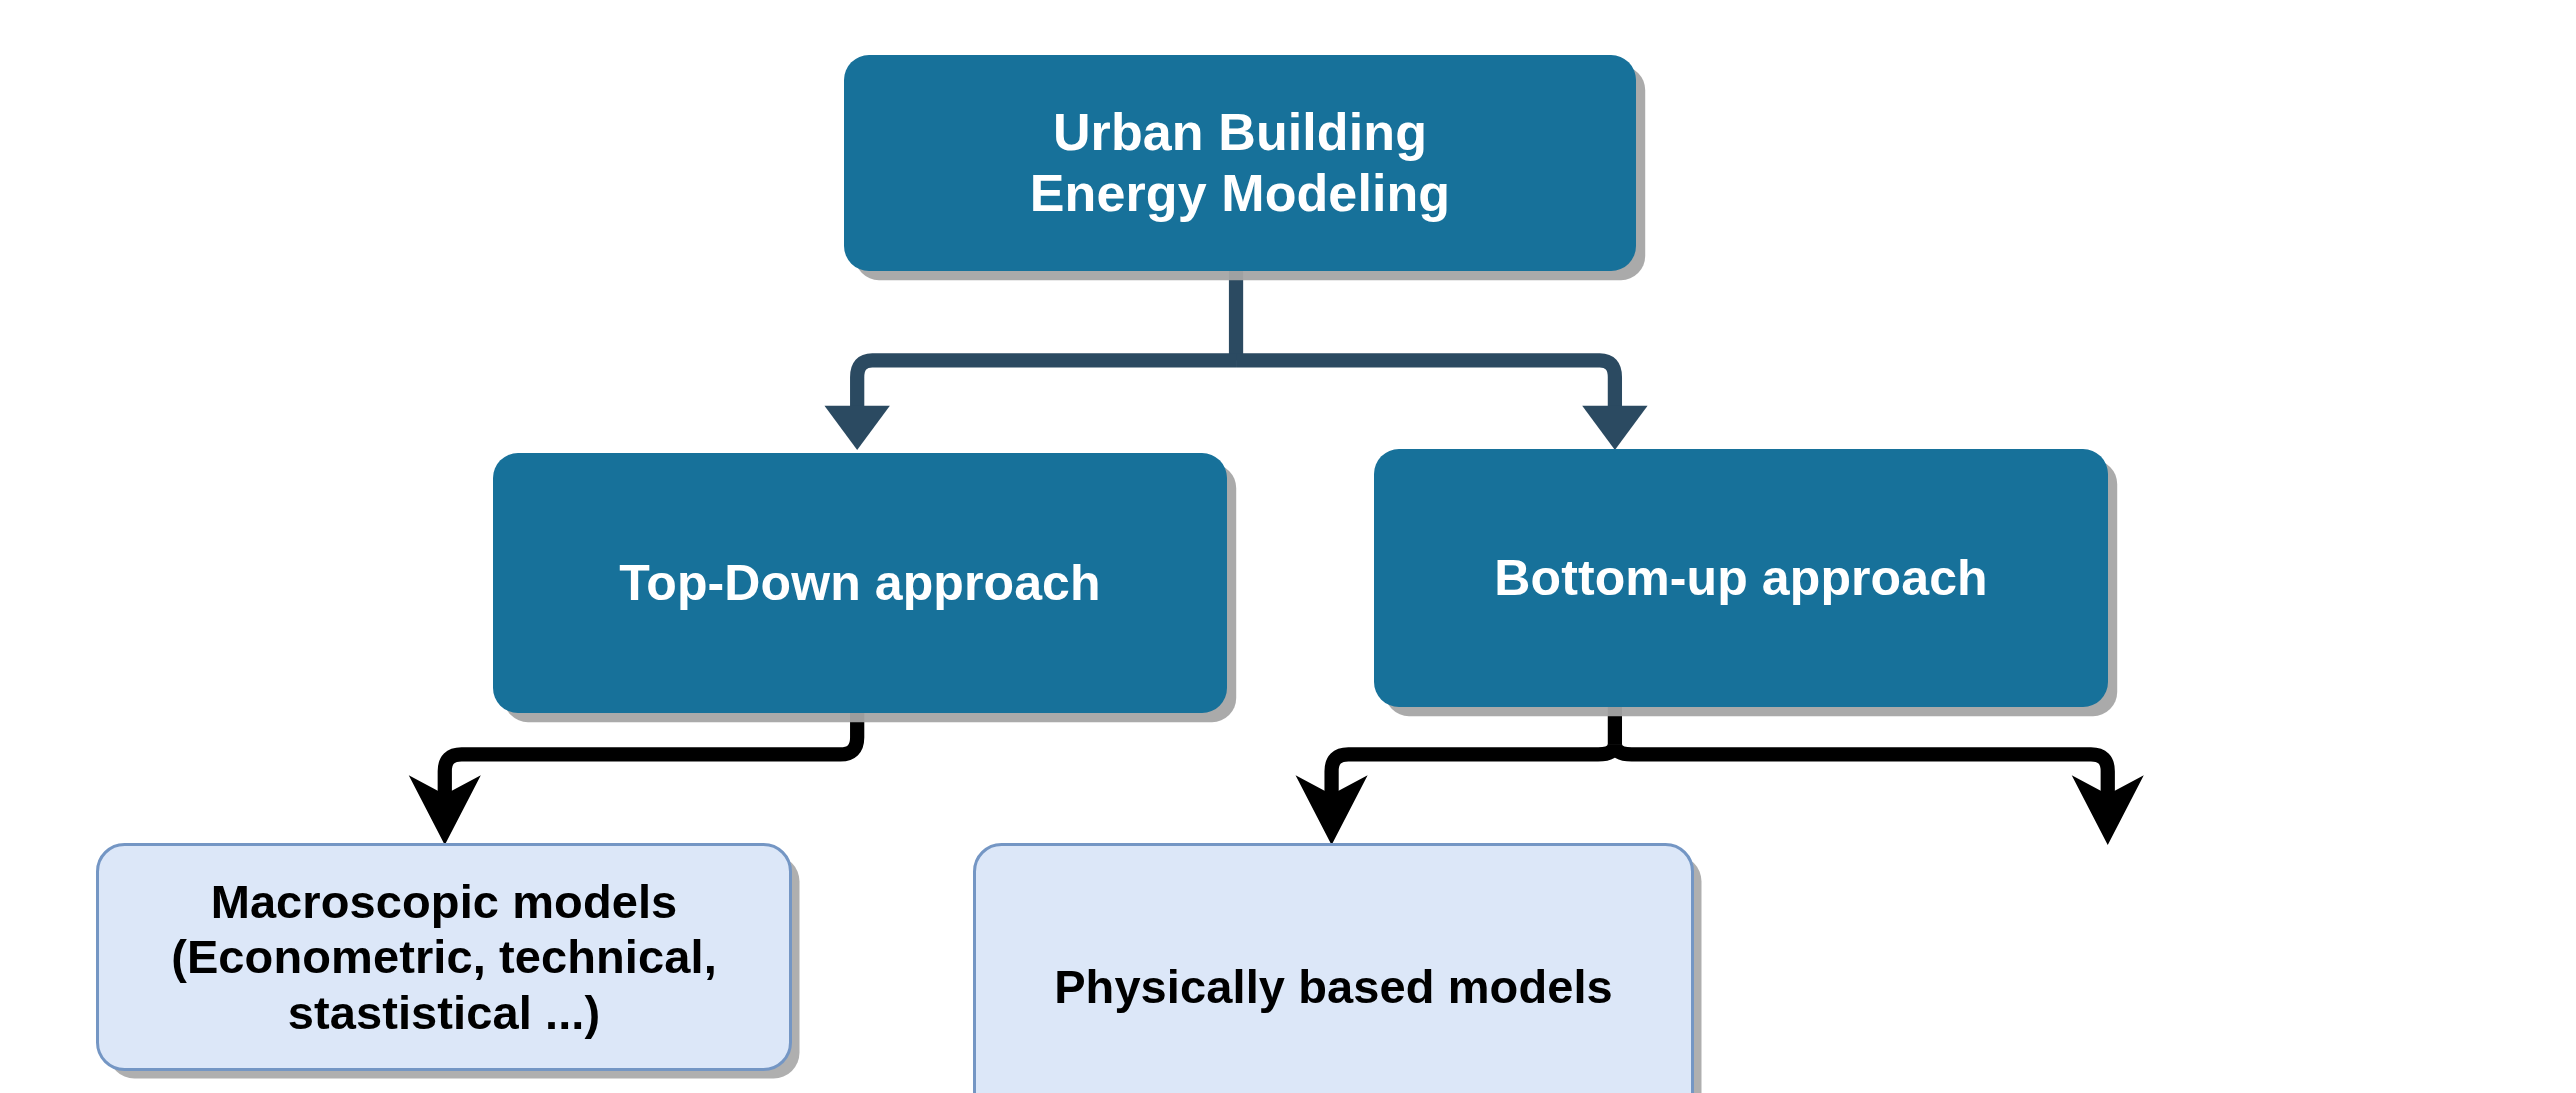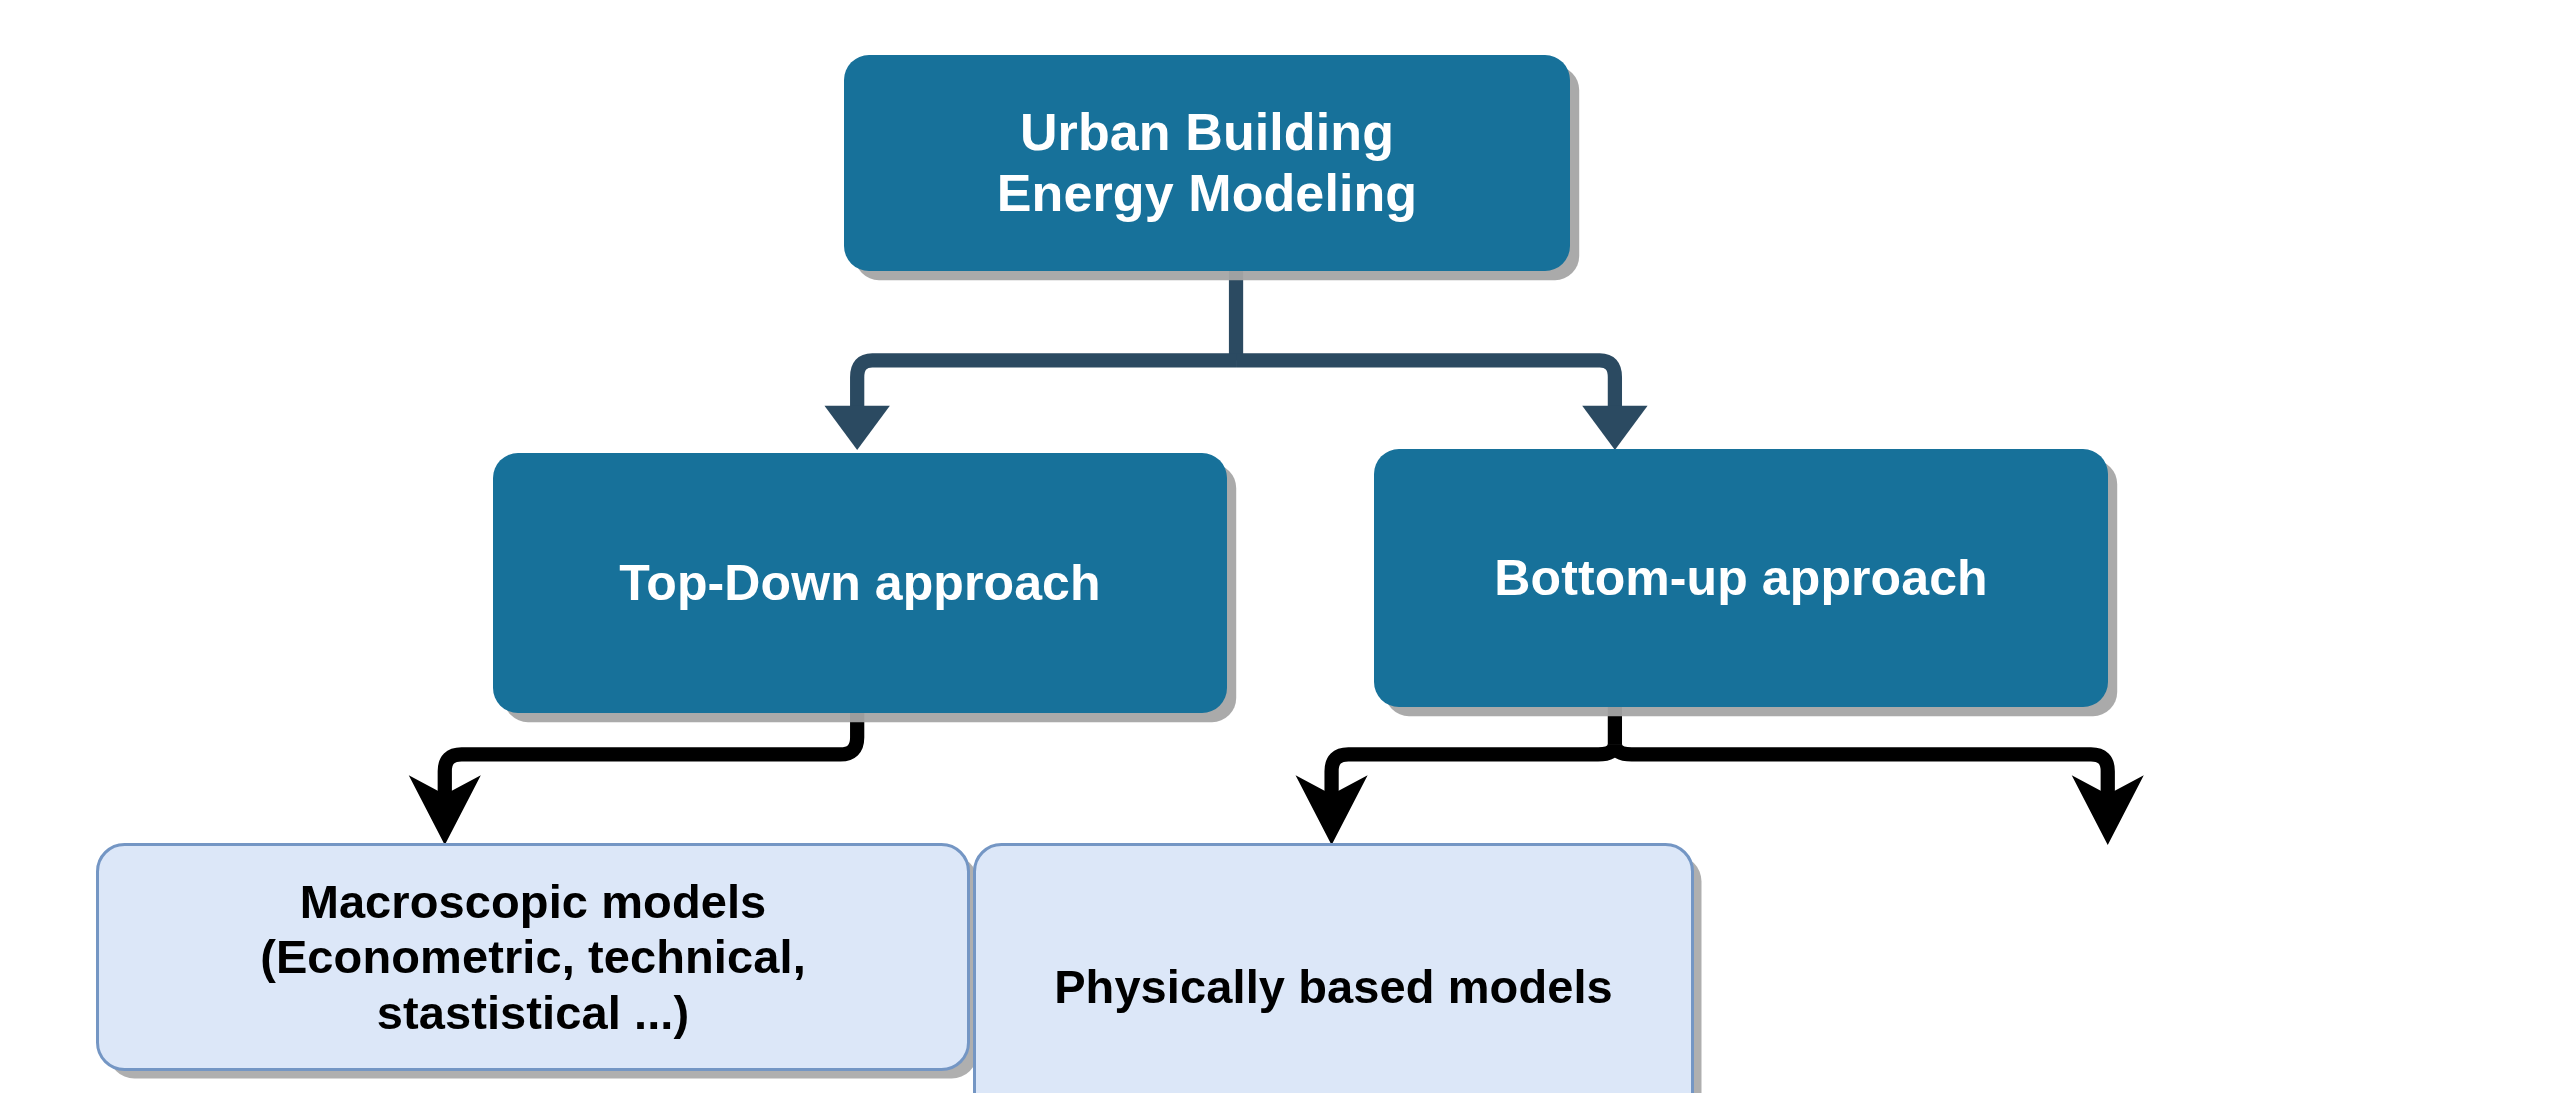--- a/index.html
+++ b/index.html
@@ -87,34 +87,34 @@
       <path d="M 1926 790 L 1926 888" fill="none" stroke="#000000" stroke-width="17"></path>
 
       <path d="M 1926 888 Q 1926 900 1906 900 L 1608 900 Q 1588 900 1588 920 L 1588 950" fill="none" stroke="#000000" stroke-width="17" stroke-linecap="butt"></path>
       <path d="M 1588 1008 L 1545 925 L 1588 948 L 1631 925 Z" fill="#000000"></path>
 
       <path d="M 1926 888 Q 1926 900 1946 900 L 2494 900 Q 2514 900 2514 920 L 2514 950" fill="none" stroke="#000000" stroke-width="17" stroke-linecap="butt"></path>
       <path d="M 2514 1008 L 2471 925 L 2514 948 L 2557 925 Z" fill="#000000"></path>
     </g>
   </svg>
 
-  <div class="node-box node-level1" style="left:844px; top:55px; width:726px; height:216px;">
+  <div class="node-box node-level1" style="left:844px; top:55px; width:792px; height:216px;">
     <span class="node-label lv1-label">Urban Building
 Energy Modeling</span>
   </div>
 
   <div class="node-box node-level2" style="left:493px; top:453px; width:734px; height:260px;">
     <span class="node-label lv2-label">Top-Down approach</span>
   </div>
 
   <div class="node-box node-level2" style="left:1374px; top:449px; width:734px; height:258px;">
     <span class="node-label lv2-label">Bottom-up approach</span>
   </div>
 
-  <div class="node-box node-level3" style="left:96px; top:843px; width:874px; height:228px;">
+  <div class="node-box node-level3" style="left:96px; top:843px; width:696px; height:228px;">
     <span class="node-label lv3-label">Macroscopic models
 (Econometric, technical,
 stastistical ...)</span>
   </div>
 
   <div class="node-box node-level3" style="left:973px; top:843px; width:721px; height:288px;">
     <span class="node-label lv3-label">Physically based models</span>
   </div>
 
 

